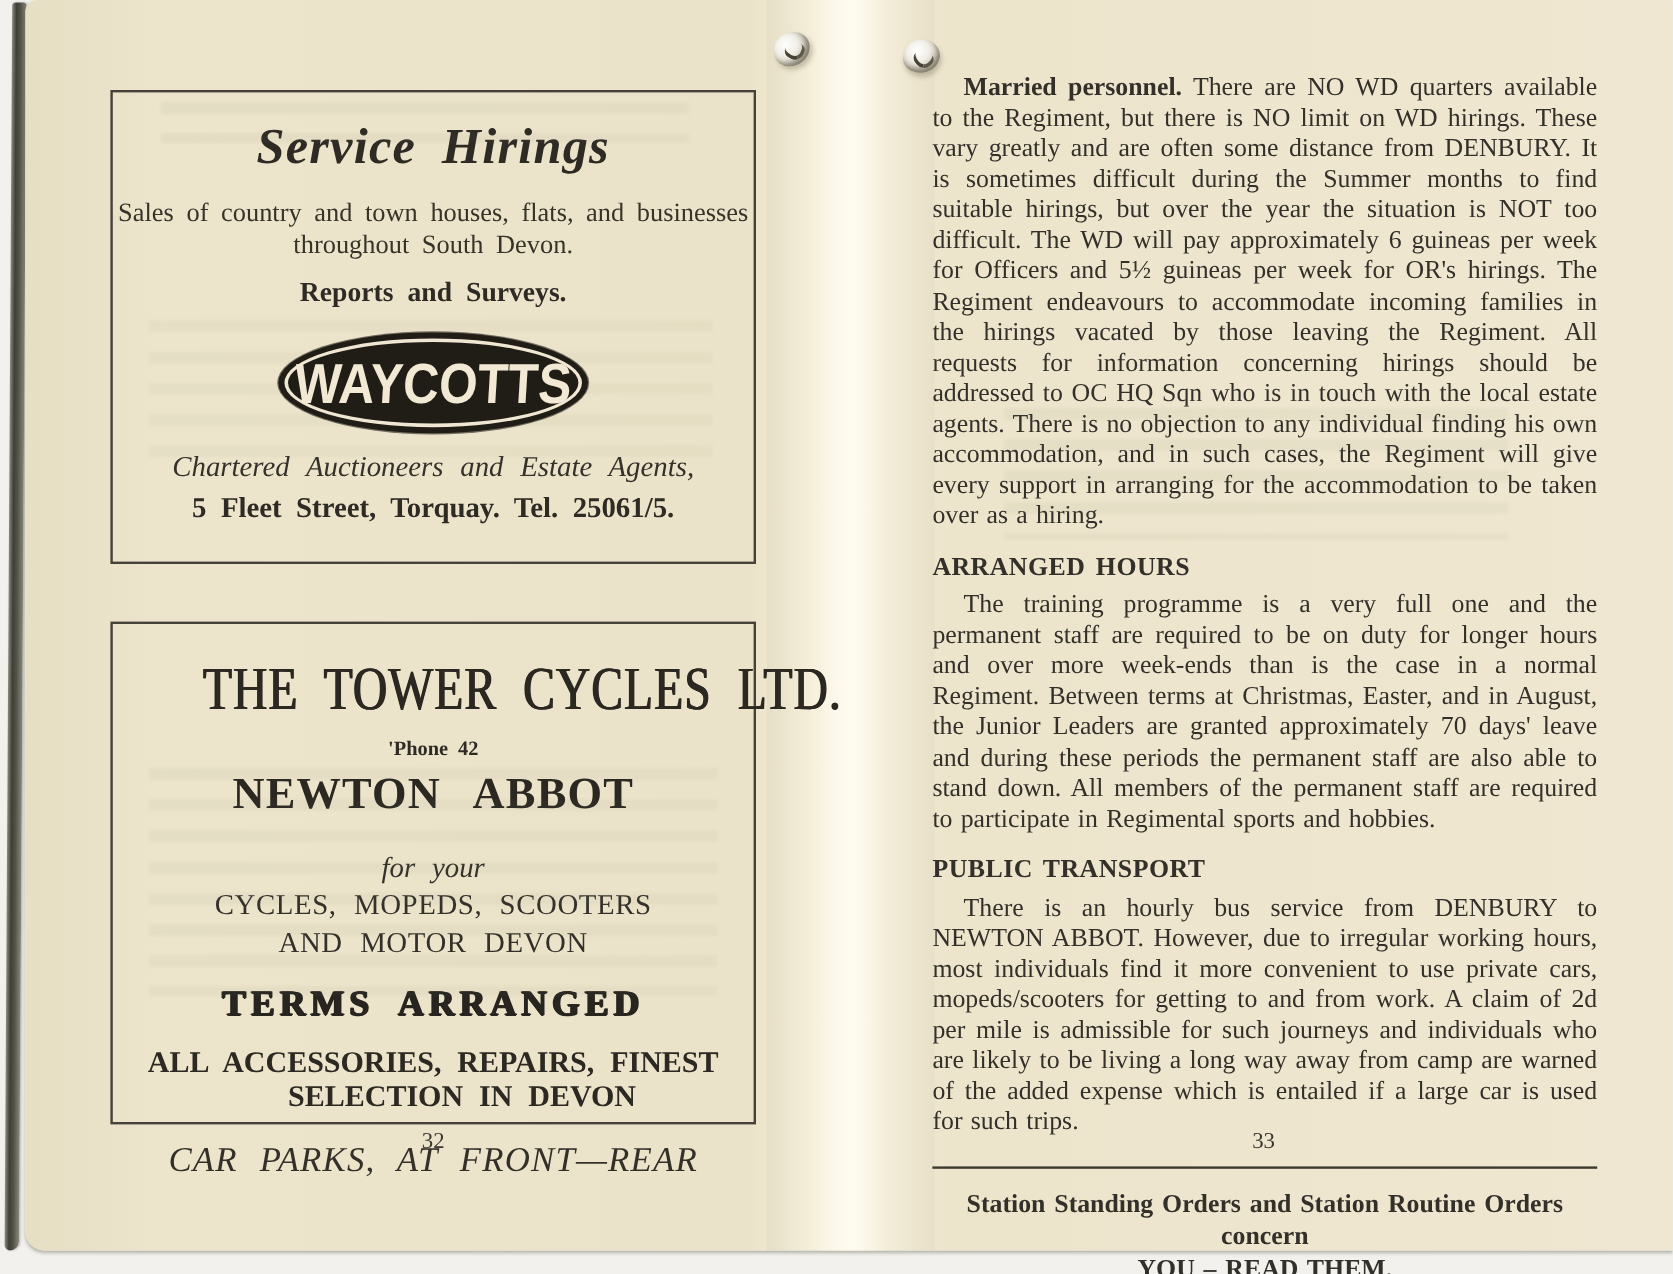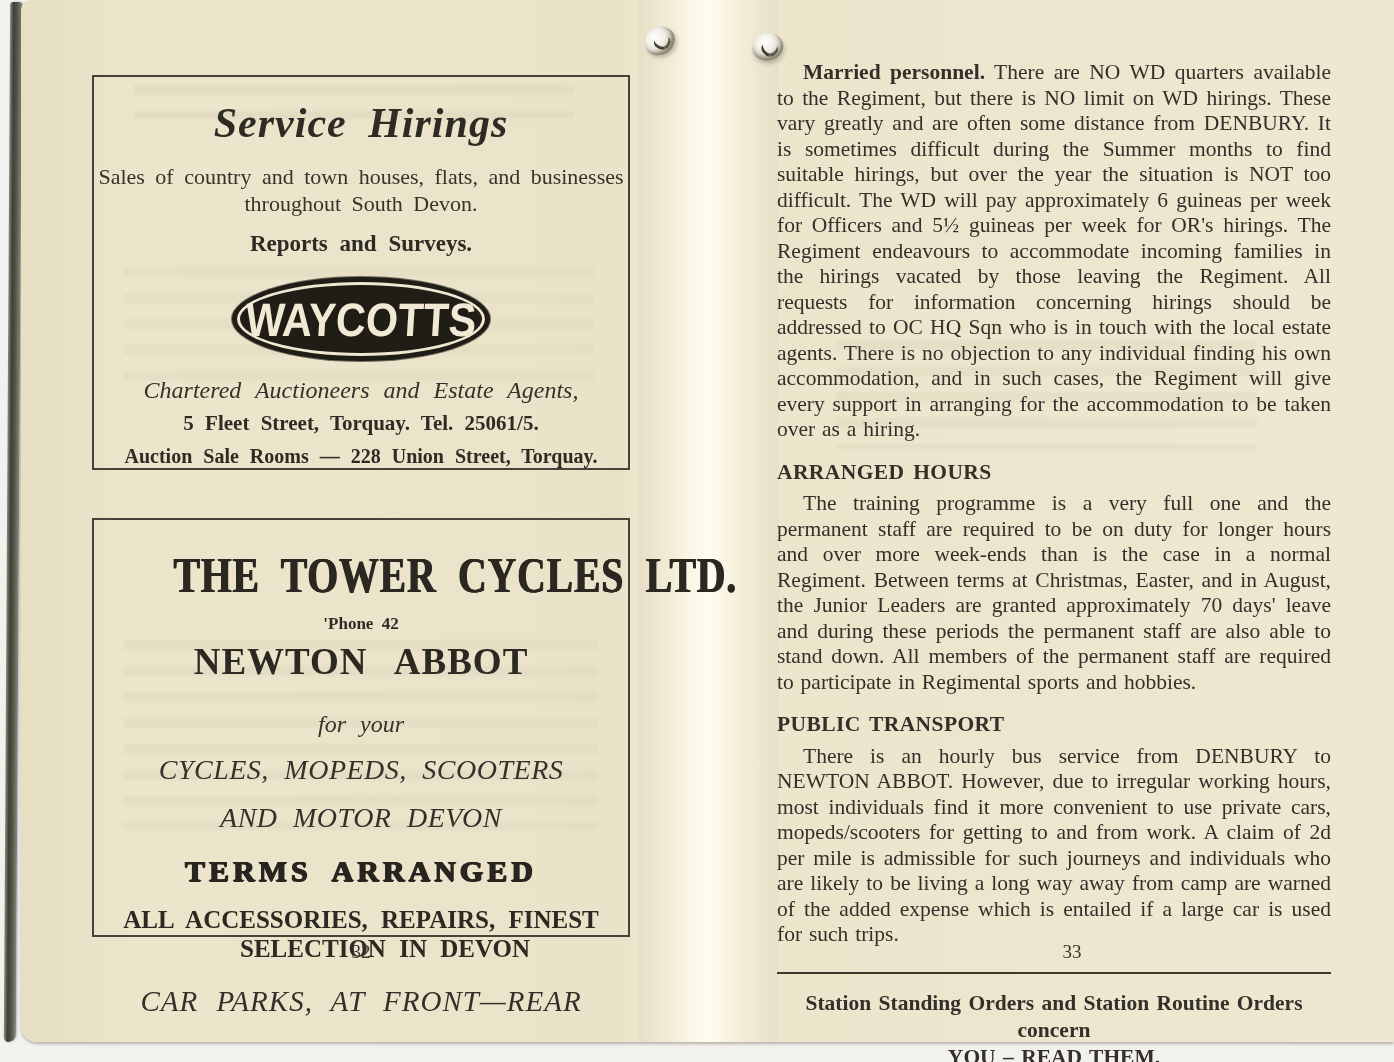--- a/index.html
+++ b/index.html
@@ -95,48 +95,48 @@
   }
   .wy-logo .logo-text{
     position:absolute;inset:0;display:flex;align-items:center;justify-content:center;
     font-family:"Liberation Sans", sans-serif;font-weight:bold;font-size:47px;
     color:#f1e9d4;letter-spacing:0;
     transform:scaleX(.88) skewX(-4deg);white-space:nowrap;
   }
   .wy-sub{
     margin:16px 0 0;font-style:italic;font-size:24px;word-spacing:8px;color:#34312a;
   }
-  .wy-addr{margin:7px 0 0;font-size:21px;font-weight:bold;word-spacing:6px;color:#2e2b25;}
+  .wy-addr{margin:7px 0 0;font-size:24px;font-weight:bold;word-spacing:6px;color:#2e2b25;}
   .wy-addr2{margin:9px 0 0;font-size:20px;font-weight:bold;word-spacing:6px;color:#2e2b25;}
 
   .tc-title{
-    margin:26px 0 0;font-size:51px;font-weight:bold;color:#2b2822;white-space:nowrap;
+    margin:26px 0 0;font-size:51px;font-weight:normal;color:#2b2822;white-space:nowrap;
   }
   .tc-title .squeeze{
     display:inline-block;transform:scaleX(.78);transform-origin:center;
     word-spacing:14px;letter-spacing:1px;
     text-shadow:.6px 0 0 currentColor,-.6px 0 0 currentColor;
   }
   .tc-phone{margin:10px 0 0;font-size:17px;font-weight:bold;word-spacing:4px;color:#2e2b25;}
   .tc-town{
     margin:6px 0 16px;font-size:37px;font-weight:bold;word-spacing:18px;letter-spacing:1px;color:#2b2822;
   }
   .tc-for{margin:28px 0 0;font-size:24px;font-style:italic;word-spacing:8px;color:#34312a;}
-  .tc-prod{margin:16px;font-size:28px;font-style:italic;word-spacing:8px;letter-spacing:.5px;color:#33302a;}
+  .tc-prod{margin:4px;font-size:24px;word-spacing:8px;letter-spacing:.5px;color:#33302a;}
   .tc-terms{
     margin:20px 0 0;font-size:30px;font-weight:bold;letter-spacing:4px;word-spacing:10px;color:#282520;
     text-shadow:.8px 0 0 currentColor,-.8px 0 0 currentColor,0 .5px 0 currentColor;
   }
   .tc-serv{margin:16px 0 0;font-size:25px;font-weight:bold;word-spacing:7px;line-height:31px;color:#2c2923;}
   .tc-serv2{margin:0;font-size:25px;font-weight:bold;word-spacing:7px;color:#2c2923;padding-left:48px;}
   .tc-park{margin:22px 0 0;font-size:29px;font-style:italic;word-spacing:10px;letter-spacing:1px;color:#33302a;}
 
   .pageno{position:absolute;font-size:19px;color:#3a372f;text-align:center;}
   .pageno-left{left:71px;width:538px;top:941px;}
-  .pageno-right{left:775px;width:552px;top:941px;}
+  .pageno-right{left:756px;width:552px;top:941px;}
 
   
   .right-col{
     position:absolute;left:756px;top:60px;width:554px;
     font-size:21.5px;line-height:25.5px;color:#33302a;
   }
   .right-col p.body{
     margin:0;text-align:justify;text-indent:26px;word-spacing:1.5px;
   }
   .right-col h3{
@@ -172,21 +172,20 @@
         <span>Sales of country and town houses, flats, and businesses</span><br>
         <span>throughout South Devon.</span>
       </p>
       <p class="wy-bold">Reports and Surveys.</p>
       <div class="wy-logo">
         <div class="ring"></div>
         <div class="logo-text">WAYCOTTS</div>
       </div>
       <p class="wy-sub">Chartered Auctioneers and Estate Agents,</p>
       <p class="wy-addr">5 Fleet Street, Torquay. Tel. 25061/5.</p>
-      <p class="wy-addr2">Auction Sale Rooms — 228 Union Street, Torquay.</p>
     </div>
 
     <div class="ad-box ad-tower">
       <div class="ghost g3"></div>
       <div class="tc-title"><span class="squeeze">THE TOWER CYCLES LTD.</span></div>
       <p class="tc-phone">'Phone 42</p>
       <p class="tc-town">NEWTON ABBOT</p>
       <p class="tc-for">for your</p>
       <p class="tc-prod">CYCLES, MOPEDS, SCOOTERS</p>
       <p class="tc-prod">AND MOTOR DEVON</p>

